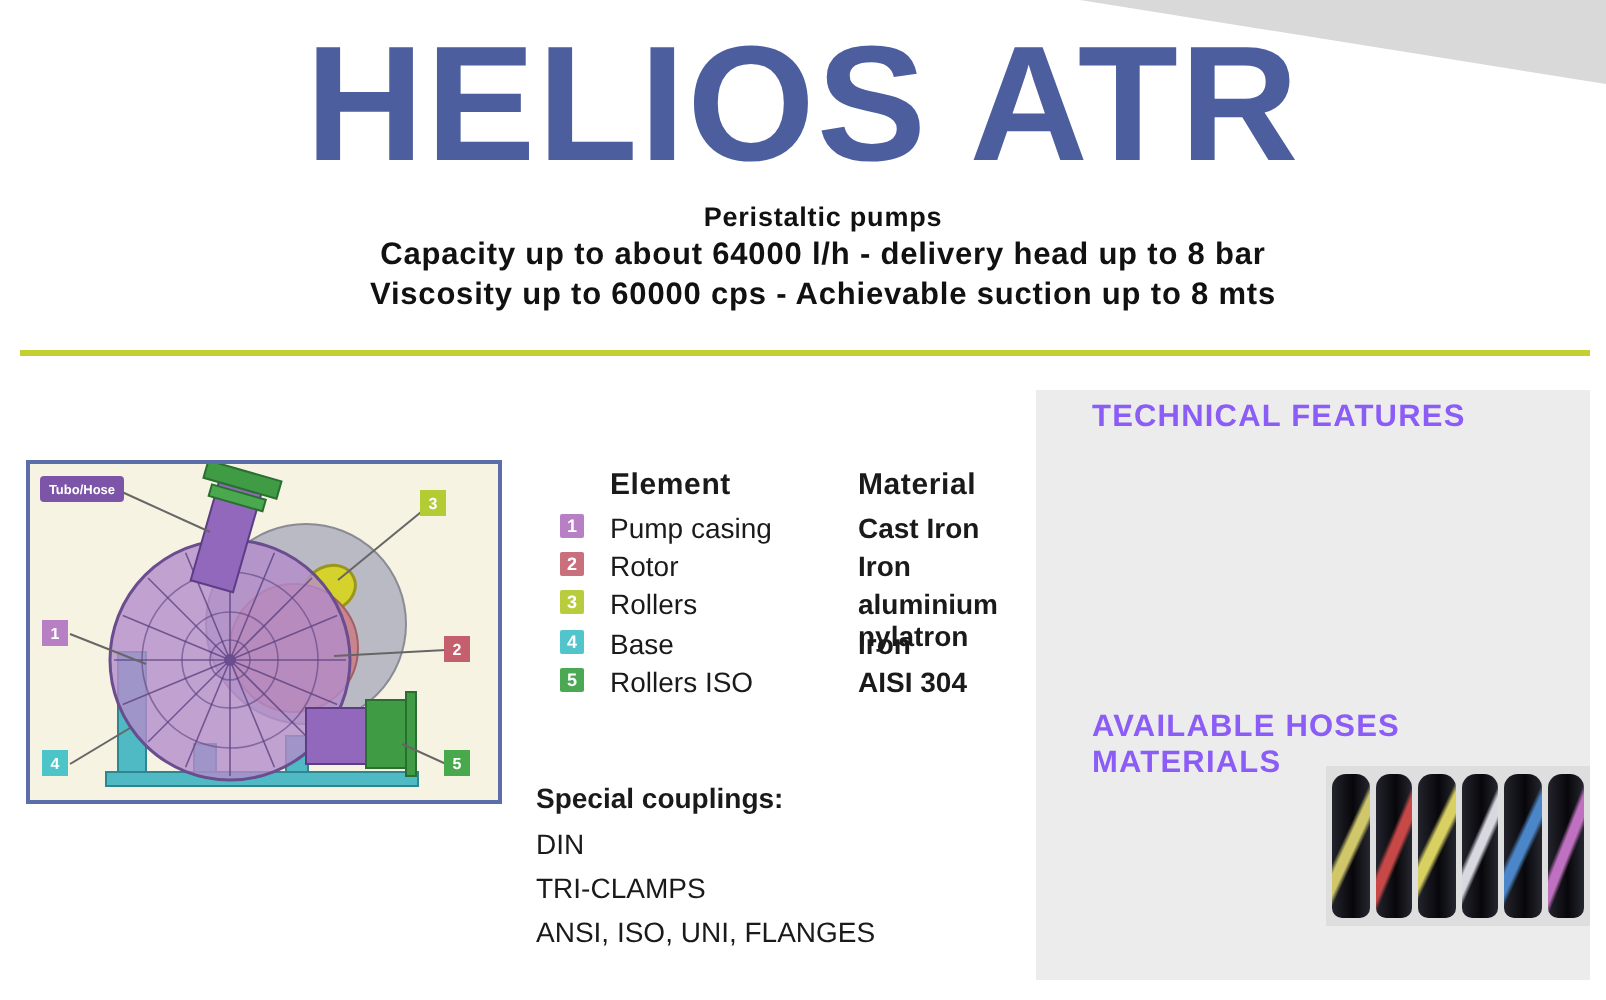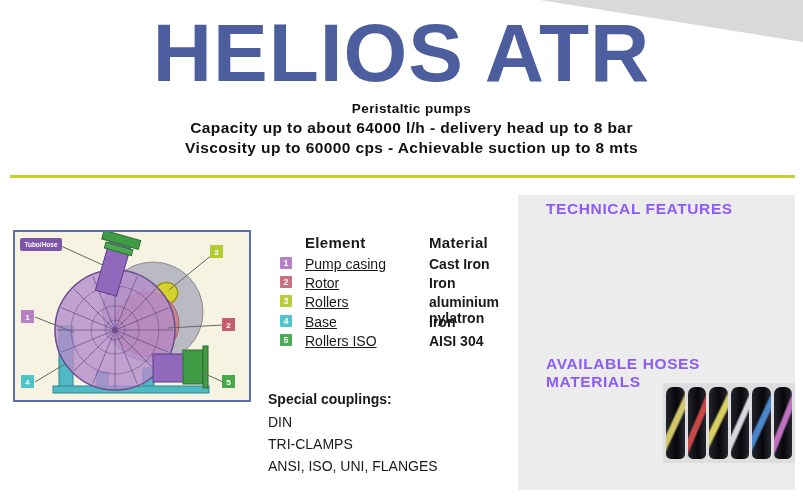--- a/index.html
+++ b/index.html
@@ -29,21 +29,21 @@
   .diagram text{font-family:"Liberation Sans",sans-serif;font-weight:bold;fill:#fff;}
 
   
   .components{position:absolute;left:280px;top:234px;width:268px;height:120px;font-size:14px;}
   .chead{position:absolute;top:0;left:0;width:100%;font-weight:bold;font-size:15px;letter-spacing:.3px;}
   .chead .hel{position:absolute;left:25px;}
   .chead .hmat{position:absolute;left:149px;}
   .crow{position:absolute;left:0;width:100%;height:17px;}
   .crow .chip{position:absolute;left:0;top:0;width:12px;height:12px;line-height:12px;text-align:center;
               color:#fff;font-size:9px;font-weight:bold;border-radius:1px;}
-  .crow .cel{position:absolute;left:25px;top:-1px;text-decoration:underline;}
+  .crow .cel{position:absolute;left:25px;top:-1px;}
   .crow .cmat{position:absolute;left:149px;top:-1px;font-weight:bold;}
   .r0{top:23px}.r1{top:42px}.r2{top:61px}.r3{top:81px}.r4{top:100px}
   .k1{background:#b77fc4}.k2{background:#c9707c}.k3{background:#b8cc3e}.k4{background:#52c4cc}.k5{background:#4aa952}
 
   
   .couplings{position:absolute;left:268px;top:391px;width:240px;font-size:14px;}
   .couplings .ct{position:absolute;top:0;left:0;font-weight:bold;}
   .cp0{position:absolute;top:23px;left:0}.cp1{position:absolute;top:45px;left:0}.cp2{position:absolute;top:67px;left:0}
 
   

